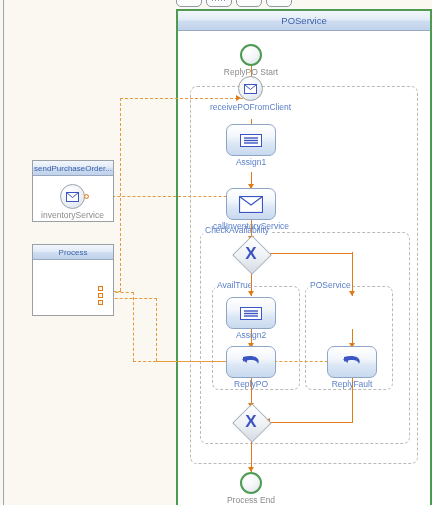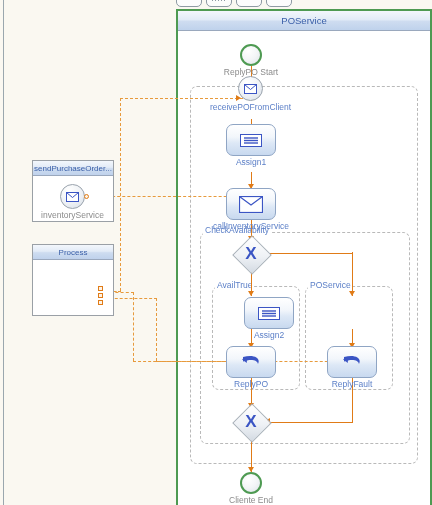--- a/index.html
+++ b/index.html
@@ -210,21 +210,21 @@
       </svg>
     </div>
     <div class="node-lbl">callInventoryService</div>
   </div>
 
   <div class="node gw" style="left:235px;top:238px;">
     <div class="dia"></div>
     <div class="xmark">X</div>
   </div>
 
-  <div class="node" style="left:244px;top:297px;">
+  <div class="node" style="left:226px;top:297px;">
     <div class="actbox">
       <svg width="22" height="13" viewBox="0 0 22 13">
         <rect x="0.5" y="0.5" width="21" height="12" fill="#ffffff" stroke="#3b55c4" stroke-width="1"></rect>
         <line x1="4" y1="4" x2="18" y2="4" stroke="#3b55c4" stroke-width="1.4"></line>
         <line x1="4" y1="6.5" x2="18" y2="6.5" stroke="#3b55c4" stroke-width="1.4"></line>
         <line x1="4" y1="9" x2="18" y2="9" stroke="#3b55c4" stroke-width="1.4"></line>
       </svg>
     </div>
     <div class="node-lbl">Assign2</div>
   </div>
@@ -250,21 +250,21 @@
     <div class="node-lbl">ReplyFault</div>
   </div>
 
   <div class="node gw" style="left:235px;top:406px;">
     <div class="dia"></div>
     <div class="xmark">X</div>
   </div>
 
   <div class="node" style="left:240px;top:472px;">
     <div class="evt"></div>
-    <div class="node-lbl gray">Cliente  End</div>
+    <div class="node-lbl gray">Process  End</div>
   </div>
 
   <div class="pool pool-side" style="left:32px;top:160px;width:82px;height:62px;">
     <div class="pool-hdr">sendPurchaseOrder...</div>
     <div class="pool-body" style="height:46px;"></div>
   </div>
   <div class="node" style="left:60px;top:184px;">
     <div class="msg-evt">
       <svg width="13" height="10" viewBox="0 0 13 10">
         <rect x="0.5" y="0.5" width="12" height="9" fill="#ffffff" stroke="#3b55c4" stroke-width="1"></rect>

